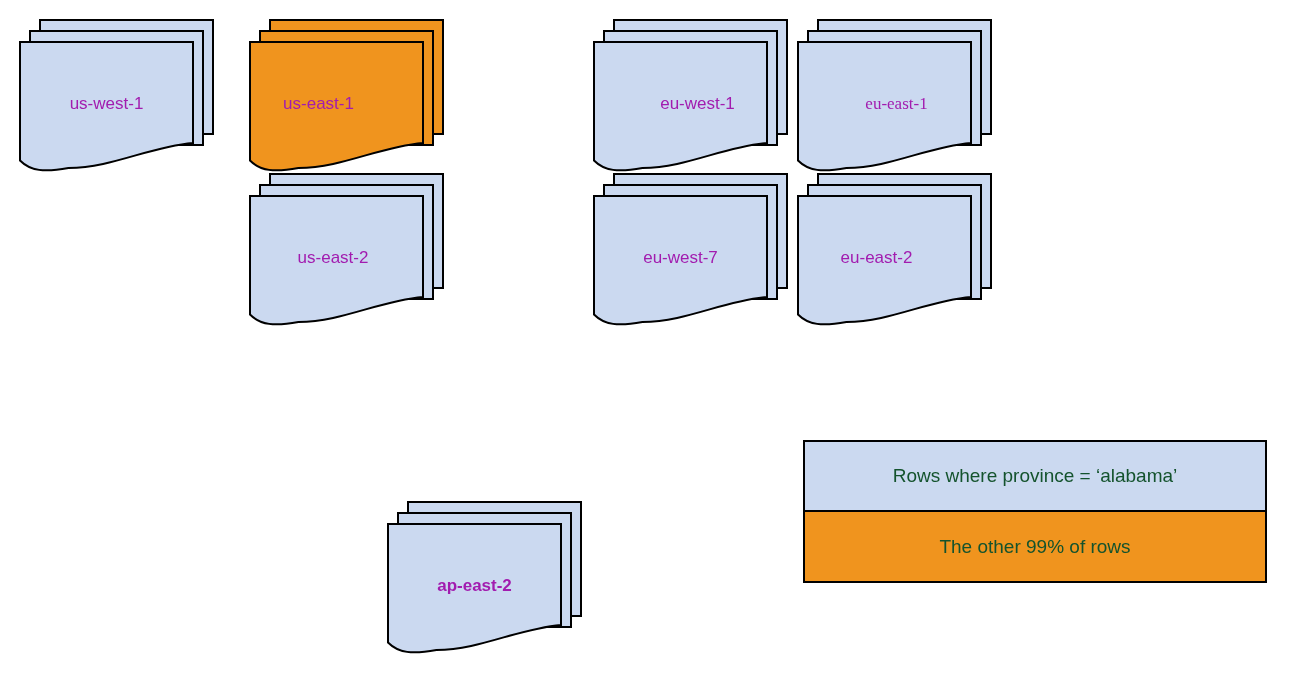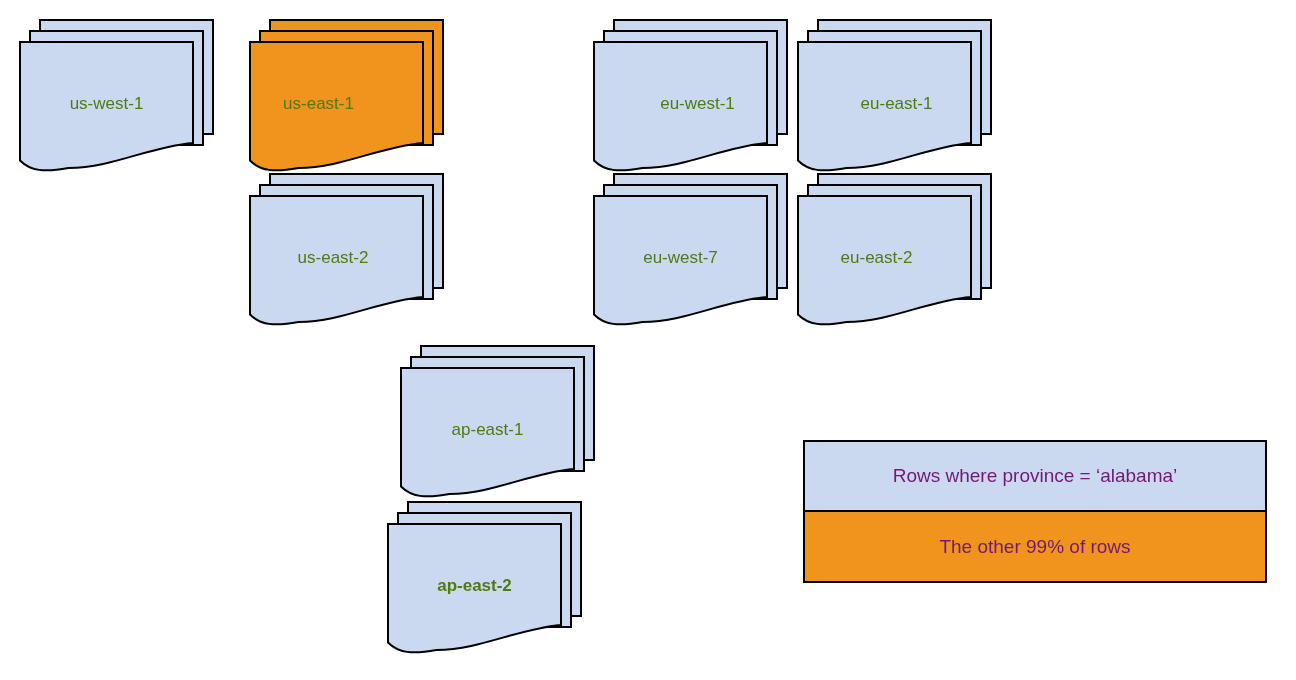--- a/index.html
+++ b/index.html
@@ -29,39 +29,39 @@
   }
   .doc-stack svg {
     display: block;
     overflow: visible;
   }
   .stack-label {
     position: absolute;
     text-align: center;
     font-family: "Liberation Sans", "DejaVu Sans", sans-serif;
     font-size: 17px;
-    color: #4d7c0f;
+    color: #a21caf;
     white-space: nowrap;
     pointer-events: none;
     line-height: 1;
   }
 
   .legend {
     position: absolute;
     box-sizing: border-box;
     border: 2px solid #000000;
   }
   .legend-row {
     box-sizing: border-box;
     display: flex;
     align-items: center;
     justify-content: center;
     font-family: "Liberation Sans", "DejaVu Sans", sans-serif;
     font-size: 19px;
-    color: #701a75;
+    color: #14532d;
     white-space: nowrap;
   }
   .legend-row.top {
     border-bottom: 2px solid #000000;
   }
 </style>
 </head>
 <body>
 
 <div id="canvas">
@@ -88,21 +88,21 @@
         <path d="M 6 28 L 179 28 L 179 129 C 134.01999999999998 133 99.42 153.5 54.44 154 C 30.22 158.5 16.38 157 6 146.5 Z" fill="#CBD9F0" stroke="#000000" stroke-width="2" stroke-linejoin="miter"></path>
       </svg>
       <div class="stack-label" style="left: 6px; top: 80.52px; width: 207px;">eu-west-1</div>
     </div>
     <div class="doc-stack" style="left: 792px; top: 14px; width: 205px; height: 160px;">
       <svg width="205" height="160" viewBox="0 0 205 160">
         <path d="M 26 6 L 199 6 L 199 120 L 26 120 Z" fill="#CBD9F0" stroke="#000000" stroke-width="2" stroke-linejoin="miter"></path>
         <path d="M 16 17 L 189 17 L 189 131 L 16 131 Z" fill="#CBD9F0" stroke="#000000" stroke-width="2" stroke-linejoin="miter"></path>
         <path d="M 6 28 L 179 28 L 179 129 C 134.01999999999998 133 99.42 153.5 54.44 154 C 30.22 158.5 16.38 157 6 146.5 Z" fill="#CBD9F0" stroke="#000000" stroke-width="2" stroke-linejoin="miter"></path>
       </svg>
-      <div class="stack-label" style="left: 6px; top: 80.52px; width: 197px;">eu-east-1</div>
+      <div class="stack-label" style="left: 6px; top: 80.52px; width: 197px; font-family: Liberation Serif, serif;">eu-east-1</div>
     </div>
     <div class="doc-stack" style="left: 244px; top: 168px; width: 205px; height: 160px;">
       <svg width="205" height="160" viewBox="0 0 205 160">
         <path d="M 26 6 L 199 6 L 199 120 L 26 120 Z" fill="#CBD9F0" stroke="#000000" stroke-width="2" stroke-linejoin="miter"></path>
         <path d="M 16 17 L 189 17 L 189 131 L 16 131 Z" fill="#CBD9F0" stroke="#000000" stroke-width="2" stroke-linejoin="miter"></path>
         <path d="M 6 28 L 179 28 L 179 129 C 134.01999999999998 133 99.42 153.5 54.44 154 C 30.22 158.5 16.38 157 6 146.5 Z" fill="#CBD9F0" stroke="#000000" stroke-width="2" stroke-linejoin="miter"></path>
       </svg>
       <div class="stack-label" style="left: 6px; top: 80.52px; width: 166px; text-align: center;">us-east-2</div>
     </div>
     <div class="doc-stack" style="left: 588px; top: 168px; width: 205px; height: 160px;">
@@ -114,28 +114,20 @@
       <div class="stack-label" style="left: 6px; top: 80.52px; width: 173px;">eu-west-7</div>
     </div>
     <div class="doc-stack" style="left: 792px; top: 168px; width: 205px; height: 160px;">
       <svg width="205" height="160" viewBox="0 0 205 160">
         <path d="M 26 6 L 199 6 L 199 120 L 26 120 Z" fill="#CBD9F0" stroke="#000000" stroke-width="2" stroke-linejoin="miter"></path>
         <path d="M 16 17 L 189 17 L 189 131 L 16 131 Z" fill="#CBD9F0" stroke="#000000" stroke-width="2" stroke-linejoin="miter"></path>
         <path d="M 6 28 L 179 28 L 179 129 C 134.01999999999998 133 99.42 153.5 54.44 154 C 30.22 158.5 16.38 157 6 146.5 Z" fill="#CBD9F0" stroke="#000000" stroke-width="2" stroke-linejoin="miter"></path>
       </svg>
       <div class="stack-label" style="left: 6px; top: 80.52px; width: 157px;">eu-east-2</div>
     </div>
-    <div class="doc-stack" style="left: 395px; top: 340px; width: 205px; height: 160px;">
-      <svg width="205" height="160" viewBox="0 0 205 160">
-        <path d="M 26 6 L 199 6 L 199 120 L 26 120 Z" fill="#CBD9F0" stroke="#000000" stroke-width="2" stroke-linejoin="miter"></path>
-        <path d="M 16 17 L 189 17 L 189 131 L 16 131 Z" fill="#CBD9F0" stroke="#000000" stroke-width="2" stroke-linejoin="miter"></path>
-        <path d="M 6 28 L 179 28 L 179 129 C 134.01999999999998 133 99.42 153.5 54.44 154 C 30.22 158.5 16.38 157 6 146.5 Z" fill="#CBD9F0" stroke="#000000" stroke-width="2" stroke-linejoin="miter"></path>
-      </svg>
-      <div class="stack-label" style="left: 6px; top: 80.52px; width: 173px;">ap-east-1</div>
-    </div>
     <div class="doc-stack" style="left: 382px; top: 496px; width: 205px; height: 160px; font-weight: bold;">
       <svg width="205" height="160" viewBox="0 0 205 160">
         <path d="M 26 6 L 199 6 L 199 120 L 26 120 Z" fill="#CBD9F0" stroke="#000000" stroke-width="2" stroke-linejoin="miter"></path>
         <path d="M 16 17 L 189 17 L 189 131 L 16 131 Z" fill="#CBD9F0" stroke="#000000" stroke-width="2" stroke-linejoin="miter"></path>
         <path d="M 6 28 L 179 28 L 179 129 C 134.01999999999998 133 99.42 153.5 54.44 154 C 30.22 158.5 16.38 157 6 146.5 Z" fill="#CBD9F0" stroke="#000000" stroke-width="2" stroke-linejoin="miter"></path>
       </svg>
       <div class="stack-label" style="left: 6px; top: 80.52px; width: 173px;">ap-east-2</div>
     </div>
     <div class="legend" style="left: 803px; top: 440px; width: 464px; height: 143px;">
       <div class="legend-row top" style="background: rgb(203, 217, 240); height: 50.5%;">

